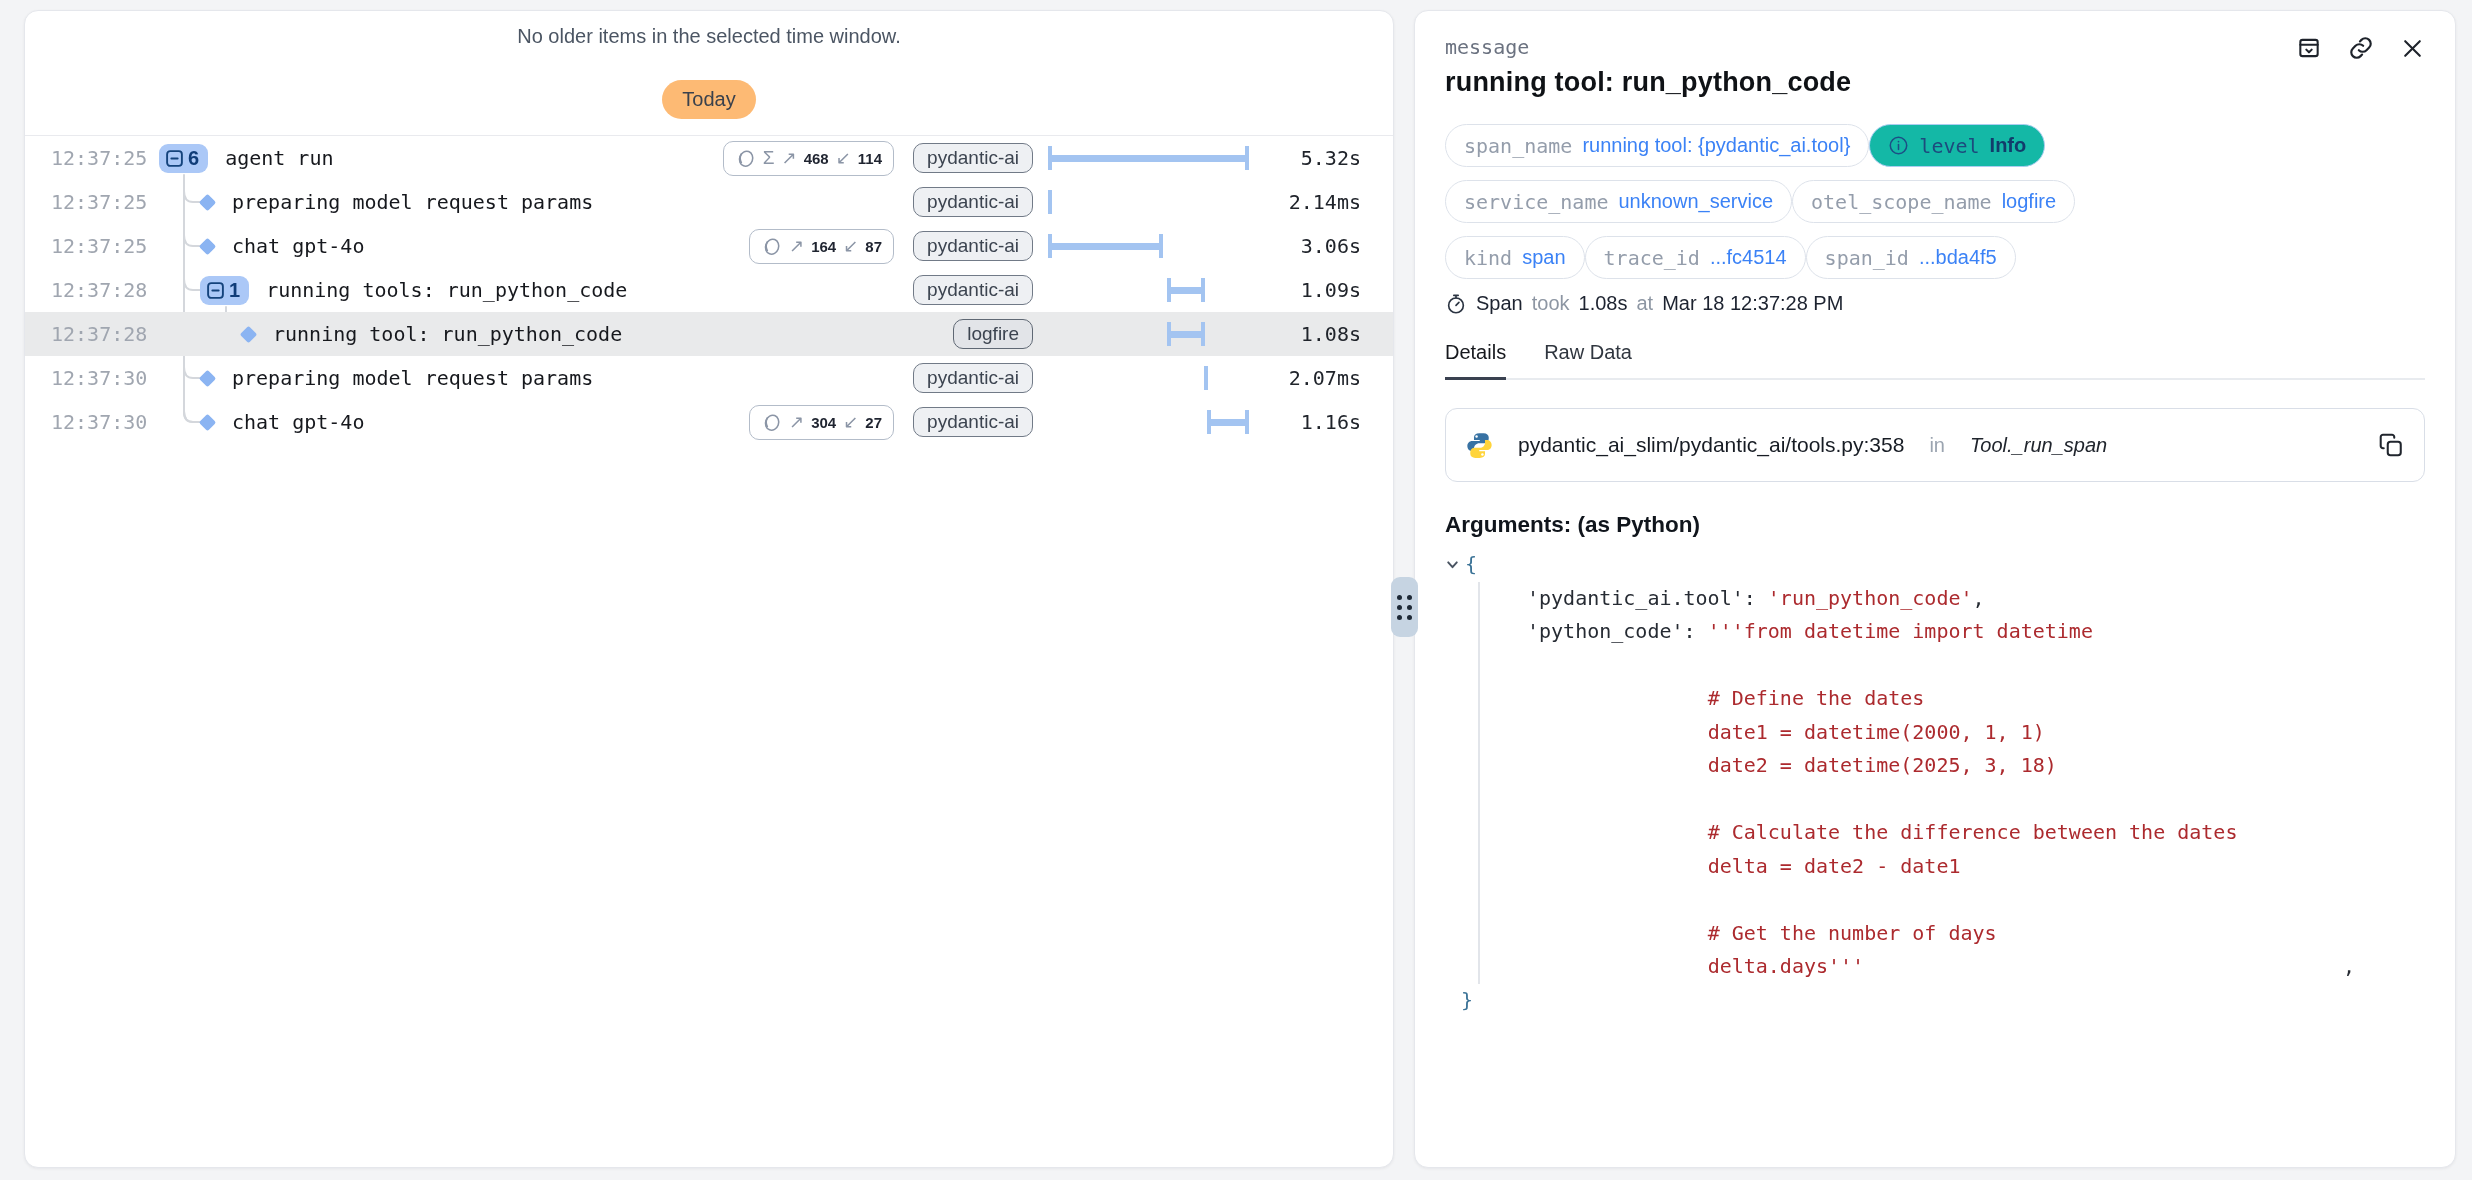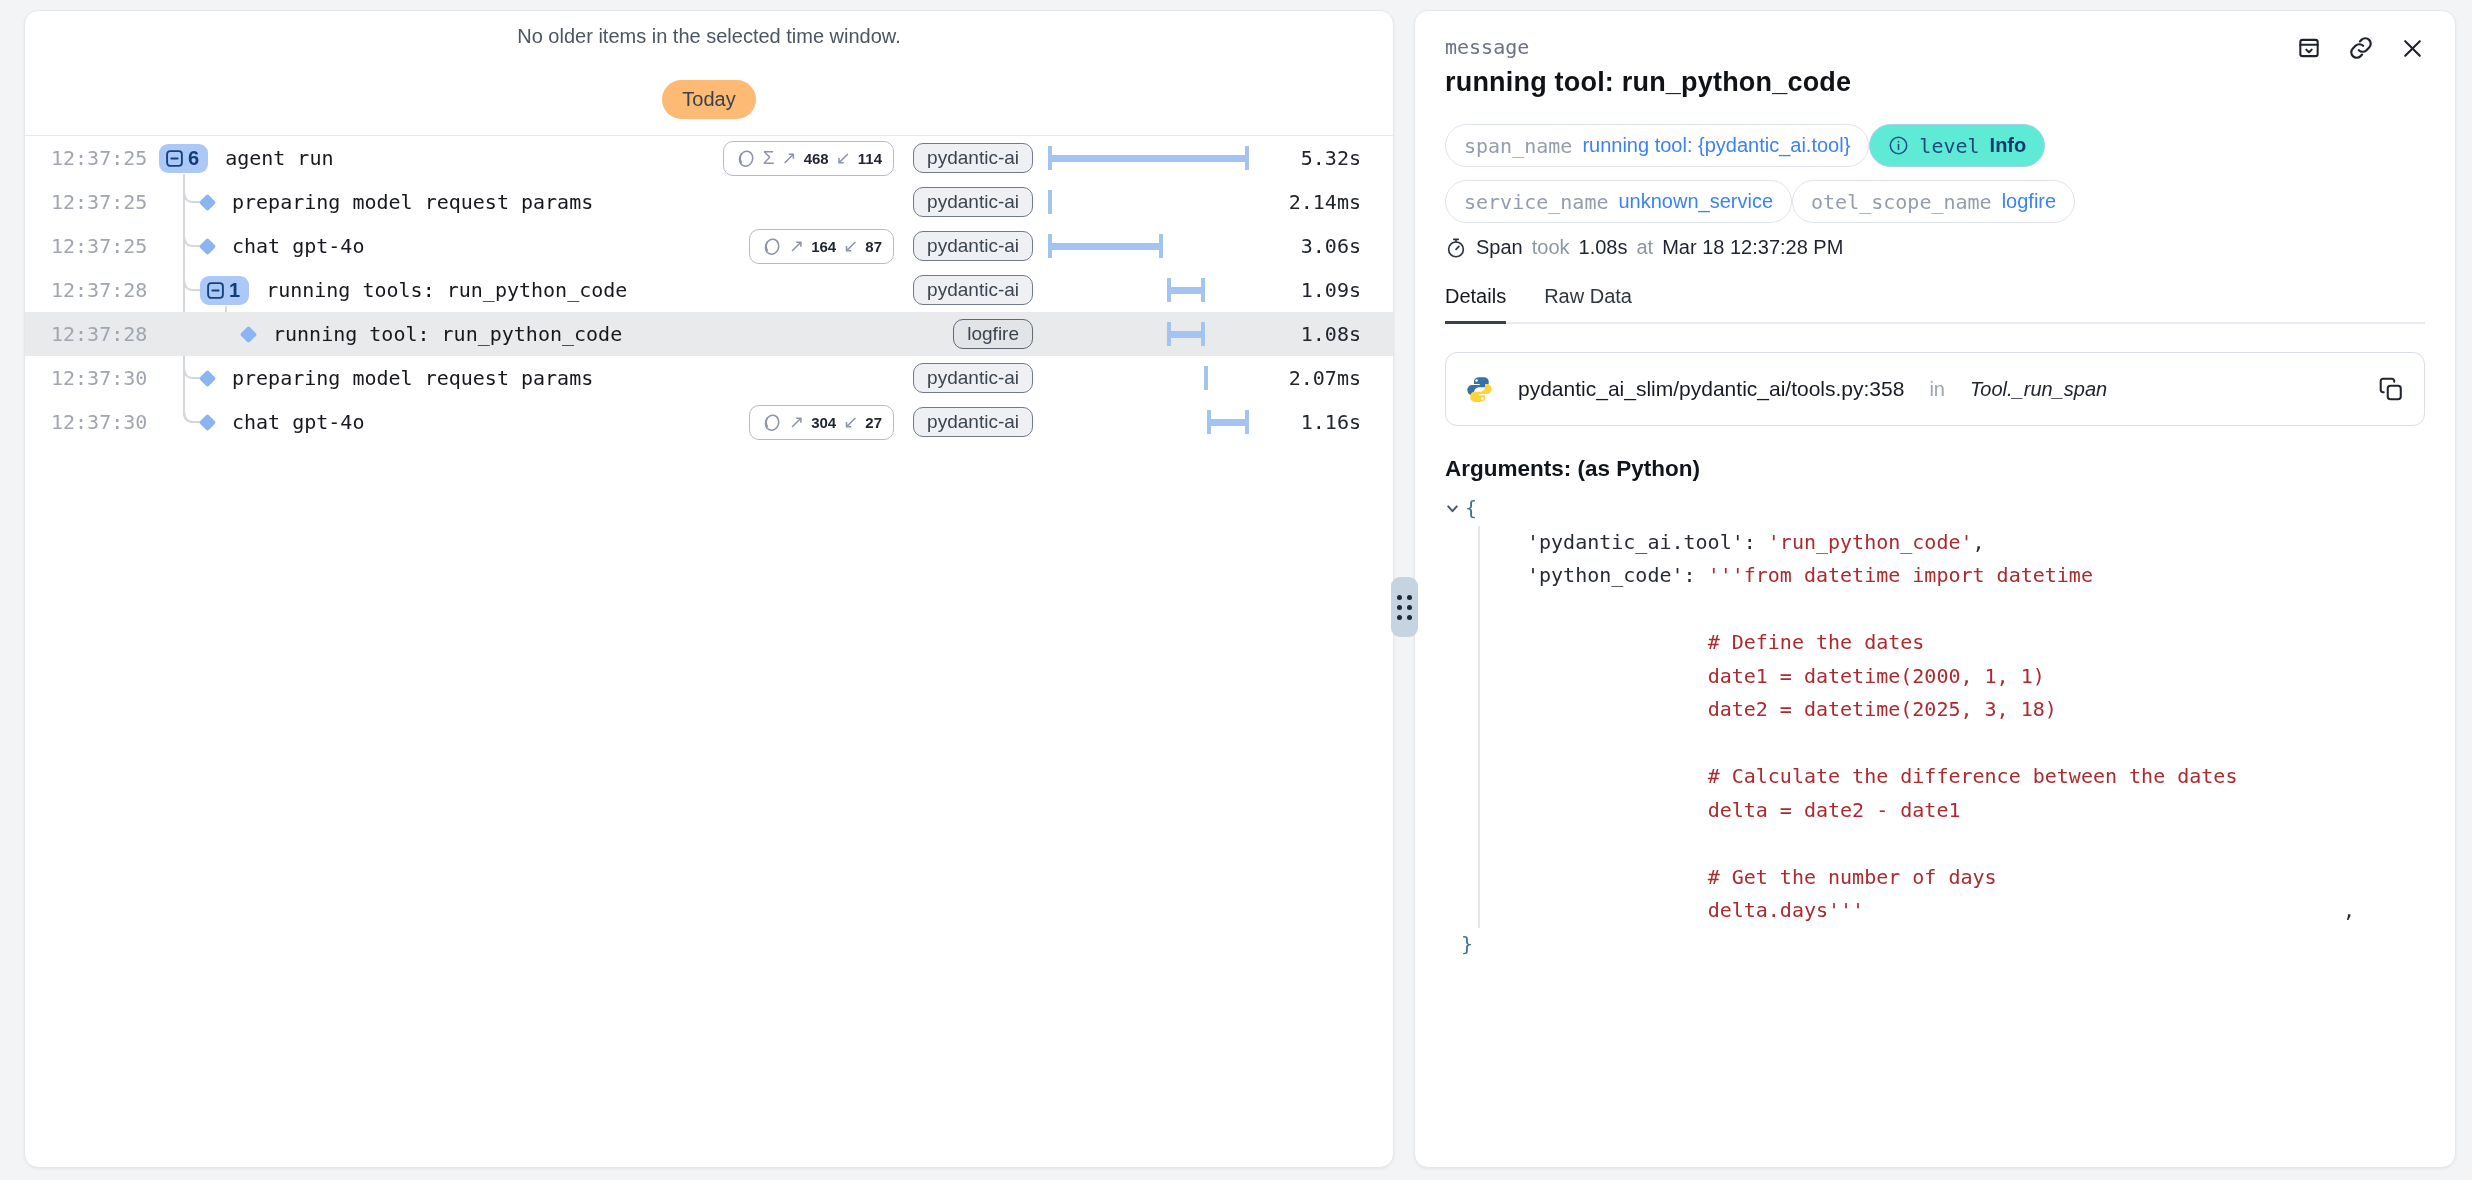--- a/index.html
+++ b/index.html
@@ -64,21 +64,21 @@
   .kind-label{font-family:var(--mono);font-size:20px;color:#6b7280}
   .dp-icons{margin-left:auto;display:flex;gap:26px;align-items:center}
   .icon-btn{background:none;border:none;cursor:pointer;color:#1e232b;display:flex;padding:0}
   .dp-title{margin-top:6px;font-size:27px;font-weight:600;color:#0f1216;letter-spacing:.2px}
   .pill-rows{margin-top:26px}
   .pill-row{display:flex;margin-bottom:13px;flex-wrap:wrap}
   .pill{display:inline-flex;align-items:center;gap:10px;height:43px;border:1.5px solid var(--pillborder);
       border-radius:22px;padding:0 18px;background:#fff}
   .pill .lab{font-family:var(--mono);font-size:20px;color:#949dab}
   .pill .val{font-size:20px;color:#3b82f6;font-weight:500}
-  .pill.level{background:#5eead4;border-color:#abcdf0;cursor:pointer}
+  .pill.level{background:#14b8a6;border-color:#abcdf0;cursor:pointer}
   .pill.level .lab{color:#1d4a7d}
   .pill.level .val{color:#123c6b;font-weight:bold}
   .timing{margin-top:11px;display:flex;align-items:center;gap:9px;font-size:20px;color:#1d2330}
   .timing .g{color:var(--graytext)}
   .tabs{margin-top:26px;border-bottom:2px solid #e8ebef;display:flex;gap:38px}
   .tab{font-size:20px;color:#30363f;padding-bottom:13px;cursor:pointer;border-bottom:3px solid transparent;margin-bottom:-2px}
   .tab.active{border-bottom-color:#3a4150;color:#16181d}
   .filebox{margin-top:28px;height:74px;border:1.5px solid #d9dee7;border-radius:12px;display:flex;
       align-items:center;gap:25px;padding:0 20px}
   .filepath{font-size:21px;color:#171c24}
@@ -364,20 +364,34 @@
           <div class="pill-row">
             <span class="pill">
               <span class="lab">service_name</span>
               <span class="val">unknown_service</span>
             </span>
             <span class="pill">
               <span class="lab">otel_scope_name</span>
               <span class="val">logfire</span>
             </span>
           </div>
+          <div class="pill-row">
+            <span class="pill">
+              <span class="lab">kind</span>
+              <span class="val">span</span>
+            </span>
+            <span class="pill">
+              <span class="lab">trace_id</span>
+              <span class="val">...fc4514</span>
+            </span>
+            <span class="pill">
+              <span class="lab">span_id</span>
+              <span class="val">...bda4f5</span>
+            </span>
+          </div>
         </div>
 
       <div class="timing">
         <span class="icon-btn">
           <svg width="22" height="22" viewBox="0 0 24 24" fill="none" stroke="#2b3442" stroke-width="1.8" stroke-linecap="round">
             <circle cx="12" cy="13.5" r="8"></circle>
               <path d="M12 13.5l3.2-3.2"></path>
               <path d="M12 5.5V3.2"></path>
               <path d="M9.6 2.6h4.8"></path>
           </svg>

